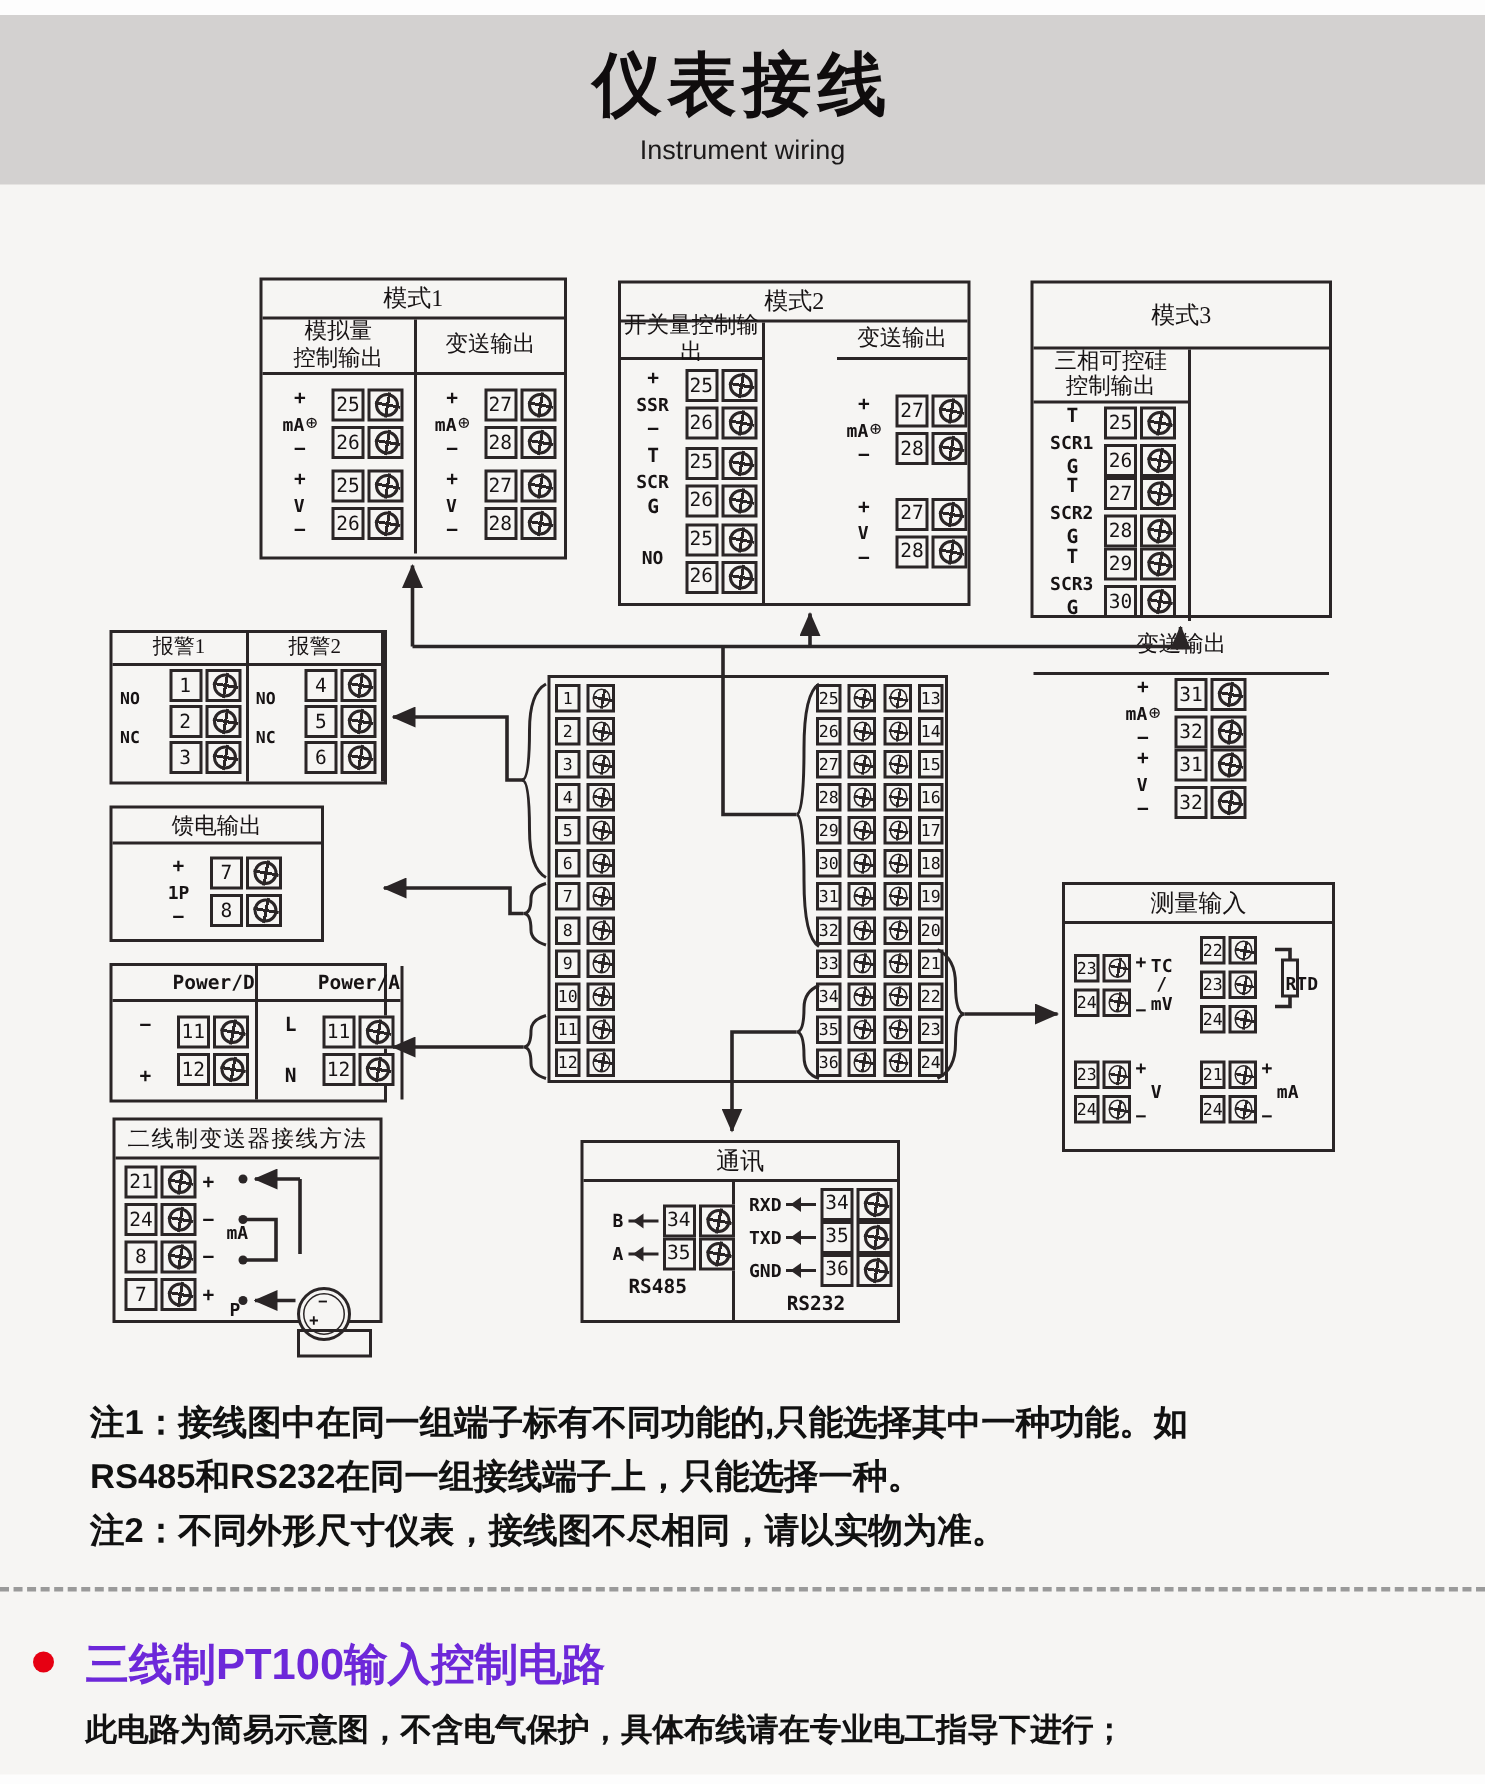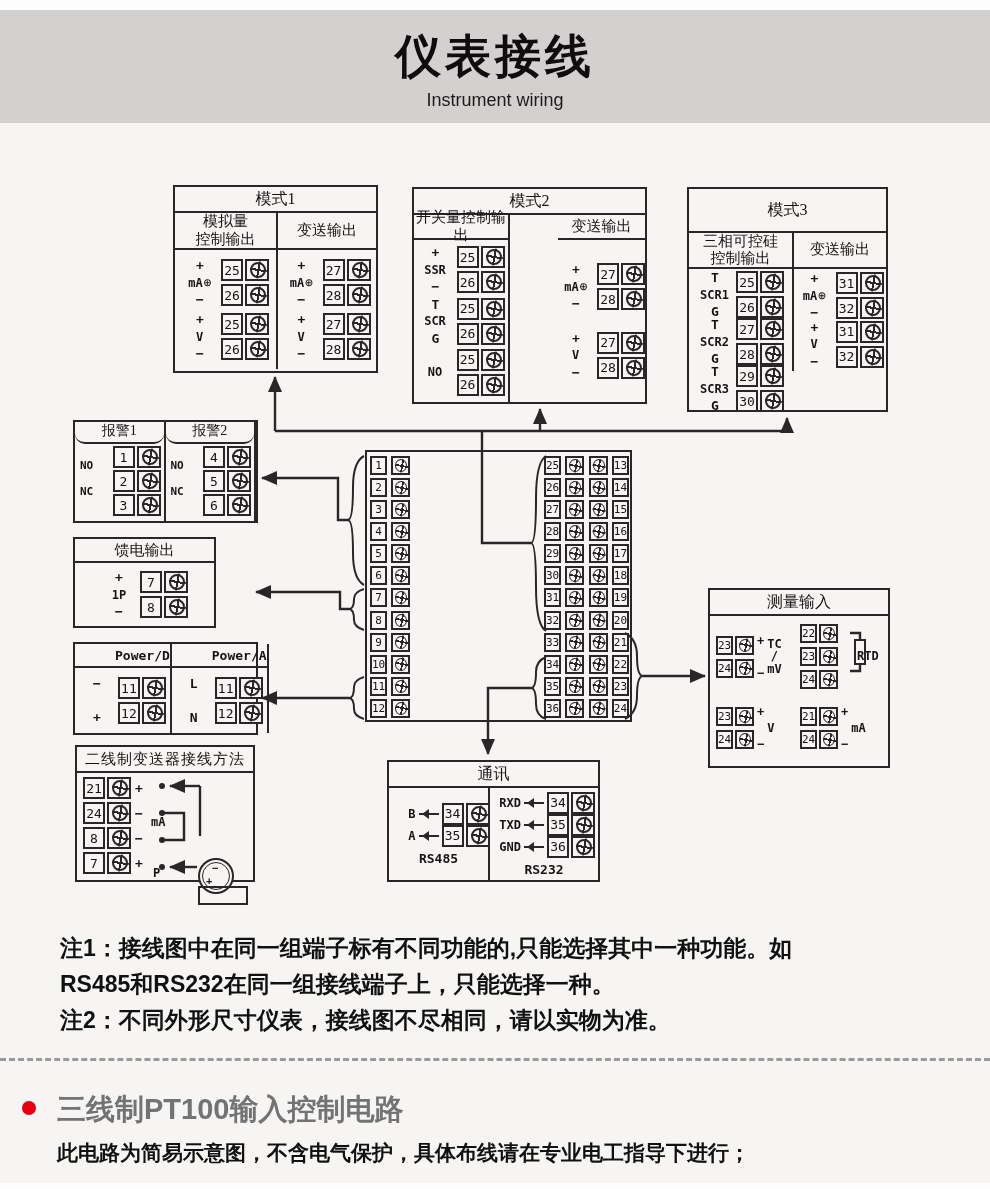--- a/index.html
+++ b/index.html
@@ -40,21 +40,21 @@
   
   .sm .t-num{width:17px; height:19px; font-size:11px; border-width:2px;}
   .sm .t-screw{width:19px; height:19px;}
   .sm .t-screw::before{left:2px; right:1px; top:1px; bottom:1px; border-width:1.5px;}
   .sm .t-screw::after{width:13px; height:13px; background:linear-gradient(to right,transparent 5.6px,var(--ln) 5.6px,var(--ln) 7.4px,transparent 7.4px),linear-gradient(to bottom,transparent 5.6px,var(--ln) 5.6px,var(--ln) 7.4px,transparent 7.4px);}
 
   
   .al-cols{display:flex; height:100%;}
   .al-col{flex:1; display:flex; flex-direction:column;}
   .al-col.first{border-right:2px solid var(--ln);}
-  .al-title{height:22px; border-bottom:2px solid var(--ln); text-align:center; font-family:"Liberation Serif","DejaVu Serif",serif; font-size:14px;border-radius:10px;}
+  .al-title{height:22px; border-bottom:2px solid var(--ln); text-align:center; font-family:"Liberation Serif","DejaVu Serif",serif; font-size:14px;}
   .al-body{position:relative; flex:1;}
   .al-lab{position:absolute; left:5px; font-family:"DejaVu Sans Mono",monospace; font-weight:bold; font-size:11px;}
   .al-no{top:15px;} .al-nc{top:41px;}
   .al-terms{position:absolute; right:3px; top:2px; display:flex; flex-direction:column; gap:2px;}
 
   
   .center-body{display:flex; align-items:center; justify-content:center; height:calc(100% - 24px);}
   .p-cols{display:flex; height:100%;}
   .p-col{flex:1; display:flex; flex-direction:column;}
   .p-col.first{border-right:2px solid var(--ln);}
@@ -97,21 +97,21 @@
   .c-row2{display:flex; align-items:center;}
   .c-sig{font-family:"DejaVu Sans Mono",monospace; font-weight:bold; font-size:12px; min-width:28px; text-align:right;}
   .c-arr{width:20px; height:2px; background:var(--ln); position:relative; margin:0 3px;}
   .c-arr::before{content:""; position:absolute; left:-2px; top:-4px; border:5px solid transparent; border-right:7px solid var(--ln);}
   .comm-name{font-family:"DejaVu Sans Mono",monospace; font-weight:bold; font-size:13px;}
 
   
   .notes{position:absolute; left:60px; top:930px; width:890px; font-size:23px; font-weight:bold; line-height:36px; color:#111;}
   .sep{position:absolute; left:0; top:1058px; width:990px; border-top:3px dashed #9a9a9a;}
   .bullet{position:absolute; left:22px; top:1101px; width:14px; height:14px; border-radius:50%; background:#e60012;}
-  .b-heading{position:absolute; left:57px; top:1090px; font-size:29px; font-weight:600; color:#737373;}
+  .b-heading{position:absolute; left:57px; top:1090px; font-size:29px; font-weight:600; color:#6d28d9;}
   .b-desc{position:absolute; left:57px; top:1139px; font-size:21px; font-weight:bold; color:#111;}
 
   svg.overlay{position:absolute; left:0; top:0; z-index:3; pointer-events:none;}
 </style>
 </head>
 <body>
 
 <div class="page">
   <div class="white-strip-top"></div>
 
@@ -379,21 +379,21 @@
                 </div>
             </div>
           </div>
           </div>
       </div>
     </div>
   </div>
 
   <div class="dbox" id="mode3" style="left:687px; top:187px; width:201px; height:225px;">
     <div class="m-title" style="height:44px;">模式3</div>
-    <div class="m-cols" style="height:138px;">
+    <div class="m-cols" style="height:138px;flex-direction:column;">
       <div class="m-col first" style="width:105px;">
         <div class="m-header" style="height:36px;">
           <div>三相可控硅</div>
             <div>控制输出</div>
         </div>
         <div class="m-body">
             <div class="tg">
             <div class="tg-l">
                 <span class="tg-sign">T</span>
                 <span class="tg-lab">

